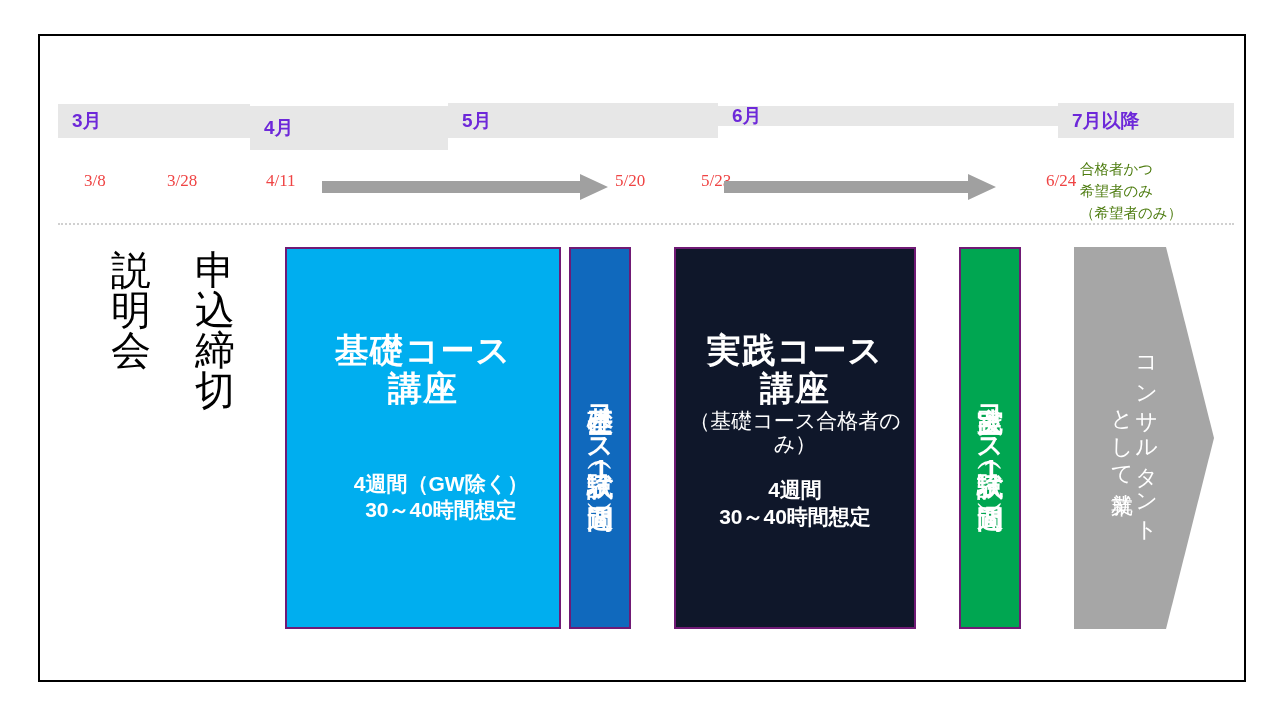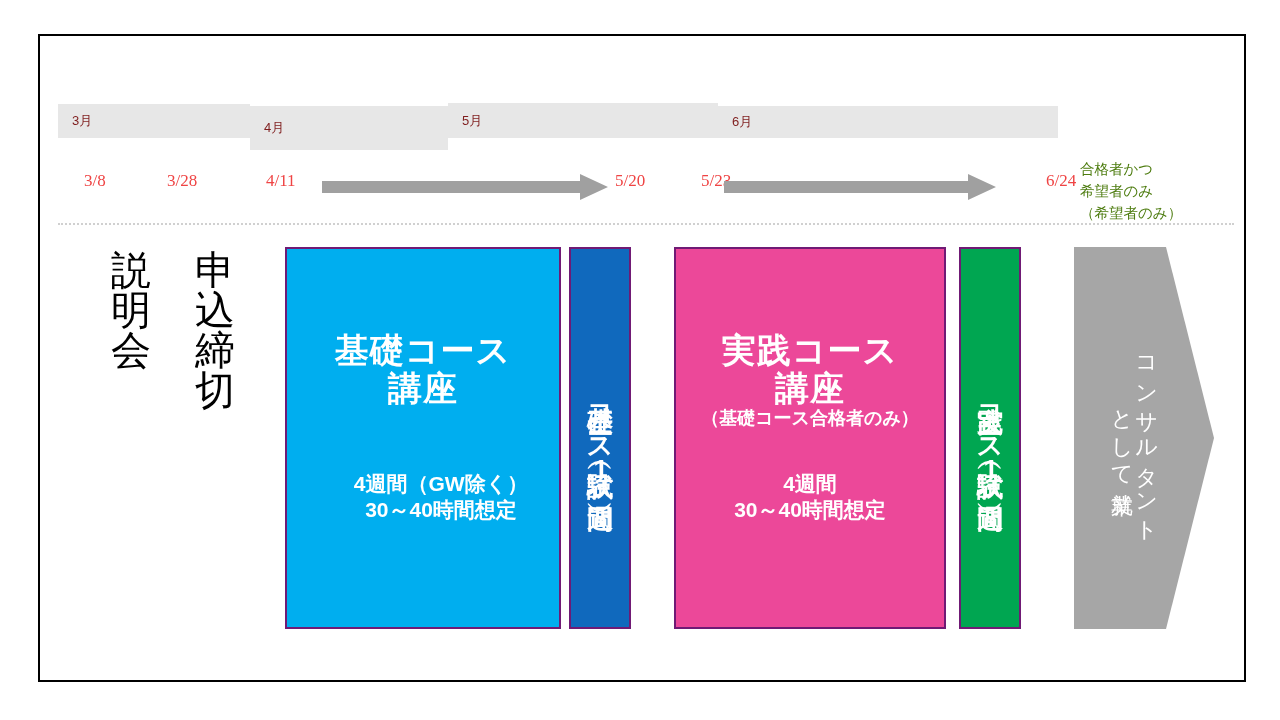--- a/index.html
+++ b/index.html
@@ -21,23 +21,23 @@
   }
 
   
   .month-seg {
     position: absolute;
     background: #e7e7e7;
     display: flex;
     align-items: center;
   }
   .month-label {
-    font-size: 13px;
-    font-weight: normal;
-    color: #7f1d1d;
+    font-size: 19px;
+    font-weight: bold;
+    color: #6d28d9;
     white-space: nowrap;
     padding-left: 14px;
     letter-spacing: 0px;
   }
 
   
   .date-label {
     position: absolute;
     font-size: 17px;
     color: #ef4444;
@@ -86,22 +86,22 @@
     flex-direction: column;
     align-items: center;
     color: #ffffff;
   }
   .phase-title {
     font-weight: bold;
     text-align: center;
     line-height: 1.12;
   }
   .phase-sub-small {
-    font-weight: bold;
-    font-size: 18px;
+    font-weight: normal;
+    font-size: 21px;
     text-align: center;
     line-height: 1.1;
   }
   .phase-detail {
     font-weight: bold;
     text-align: center;
     line-height: 1.25;
   }
 
   
@@ -130,22 +130,25 @@
 
     <div class="month-seg" style="left:18px; top:68px; width:192px; height:34px;">
       <div class="month-label">3月</div>
     </div>
     <div class="month-seg" style="left:210px; top:70px; width:198px; height:44px;">
       <div class="month-label">4月</div>
     </div>
     <div class="month-seg" style="left:408px; top:67px; width:270px; height:35px;">
       <div class="month-label">5月</div>
     </div>
-    <div class="month-seg" style="left:678px; top:70px; width:340px; height:32px;">
+    <div class="month-seg" style="left:678px; top:70px; width:340px; height:20px;">
       <div class="month-label">6月</div>
+    </div>
+    <div class="month-seg" style="left:1018px; top:67px; width:176px; height:35px;">
+      <div class="month-label">7月以降</div>
     </div>
 
     <div class="date-label" style="left:44px; top:135px;">3/8</div>
     <div class="date-label" style="left:127px; top:135px;">3/28</div>
     <div class="date-label" style="left:226px; top:135px;">4/11</div>
     <div class="date-label" style="left:575px; top:135px;">5/20</div>
     <div class="date-label" style="left:661px; top:135px;">5/23</div>
     <div class="date-label" style="left:1006px; top:135px;">6/24</div>
 
     <svg class="tl-arrow" style="left:282px; top:138px;" width="286" height="26" viewBox="0 0 286 26">
@@ -183,27 +186,27 @@
       <div class="phase-detail" style="margin-top:64px;margin-left:36px;">
         <div>4週間（GW除く）</div>
         <div>30～40時間想定</div>
       </div>
     </div>
 
     <div class="phase-box narrow" style="left:529px; top:211px; width:62px; height:382px; background:#1069BD; flex-direction:row; justify-content:center; align-items:center;">
       <div class="vtext">基礎コース試験（1週間）</div>
     </div>
 
-    <div class="phase-box wide" style="left:634px; top:211px; width:272px; height:382px; background:#ec4899;">
+    <div class="phase-box wide" style="left:634px; top:211px; width:242px; height:382px; background:#0f172a;">
       <div class="phase-title" style="margin-top:82px;">
         <div>実践コース</div>
         <div>講座</div>
       </div>
       <div class="phase-sub-small" style="margin-top:2px;">（基礎コース合格者のみ）</div>
-      <div class="phase-detail" style="margin-top:42px;">
+      <div class="phase-detail" style="margin-top:22px;">
         <div>4週間</div>
         <div>30～40時間想定</div>
       </div>
     </div>
 
     <div class="phase-box narrow" style="left:919px; top:211px; width:62px; height:382px; background:#00A651; flex-direction:row; justify-content:center; align-items:center;">
       <div class="vtext">実践コース試験（1週間）</div>
     </div>
 
     <svg style="position:absolute; left:1034px; top:211px;" width="140" height="382" viewBox="0 0 140 382">

